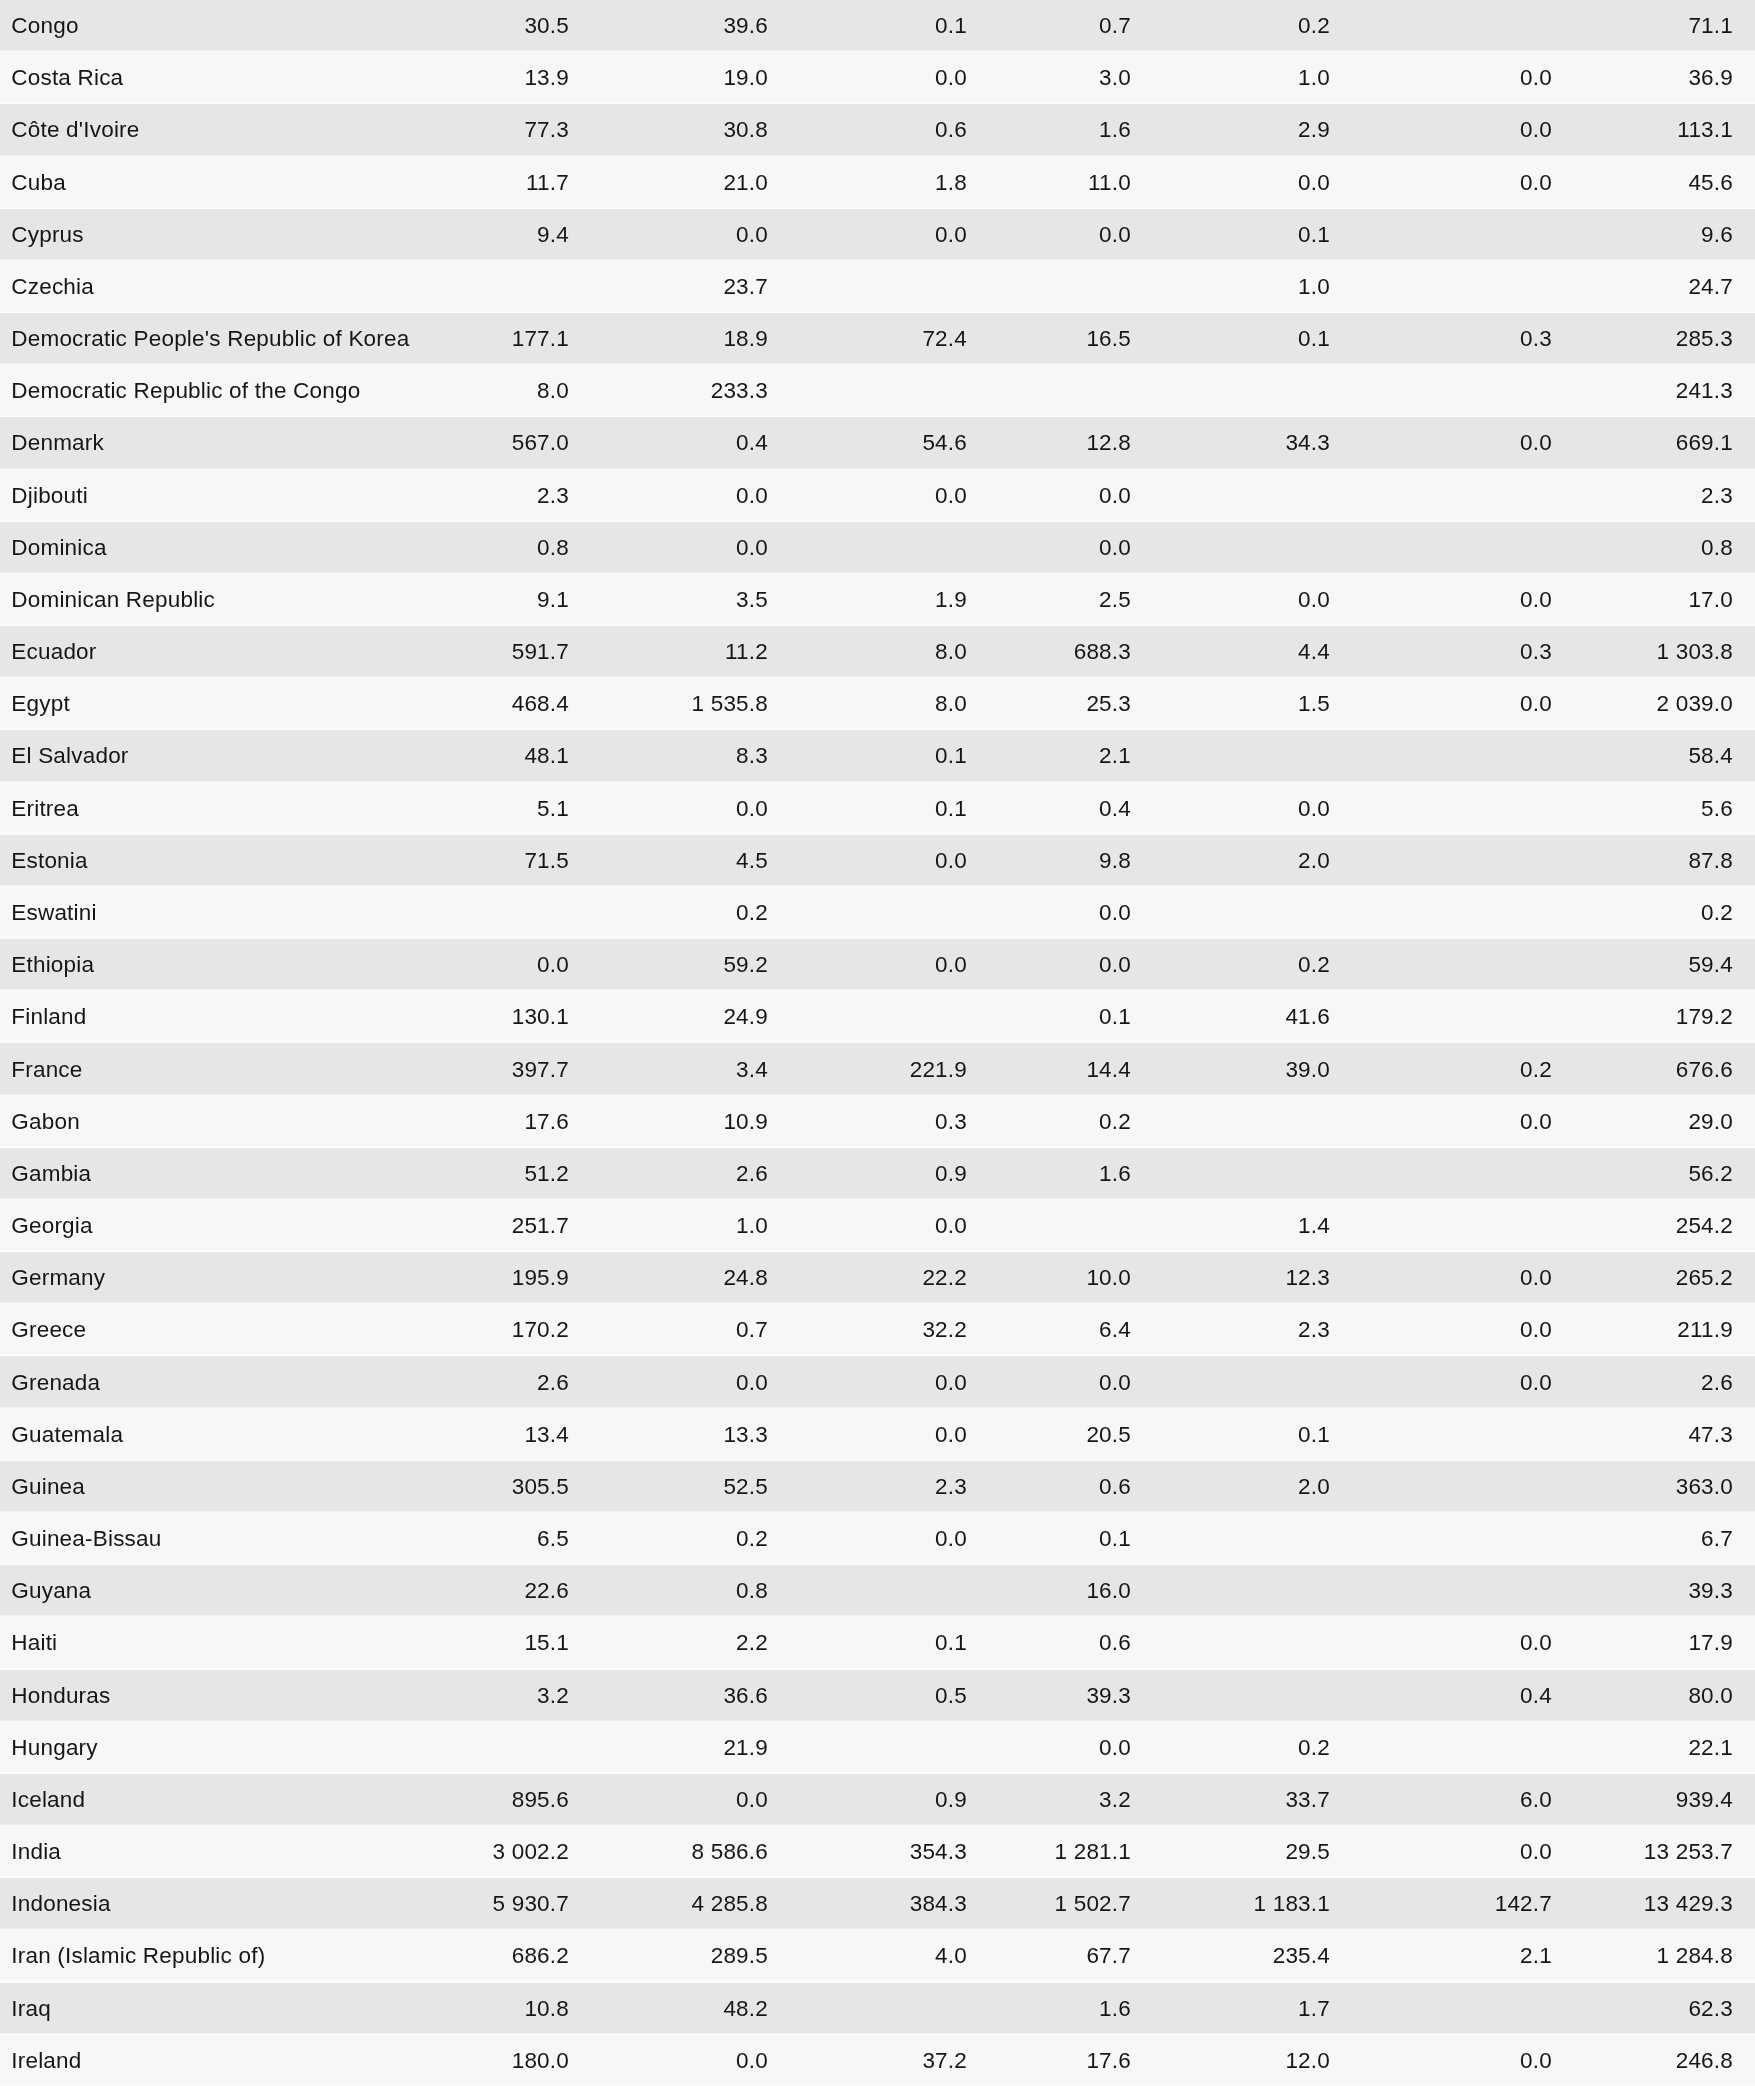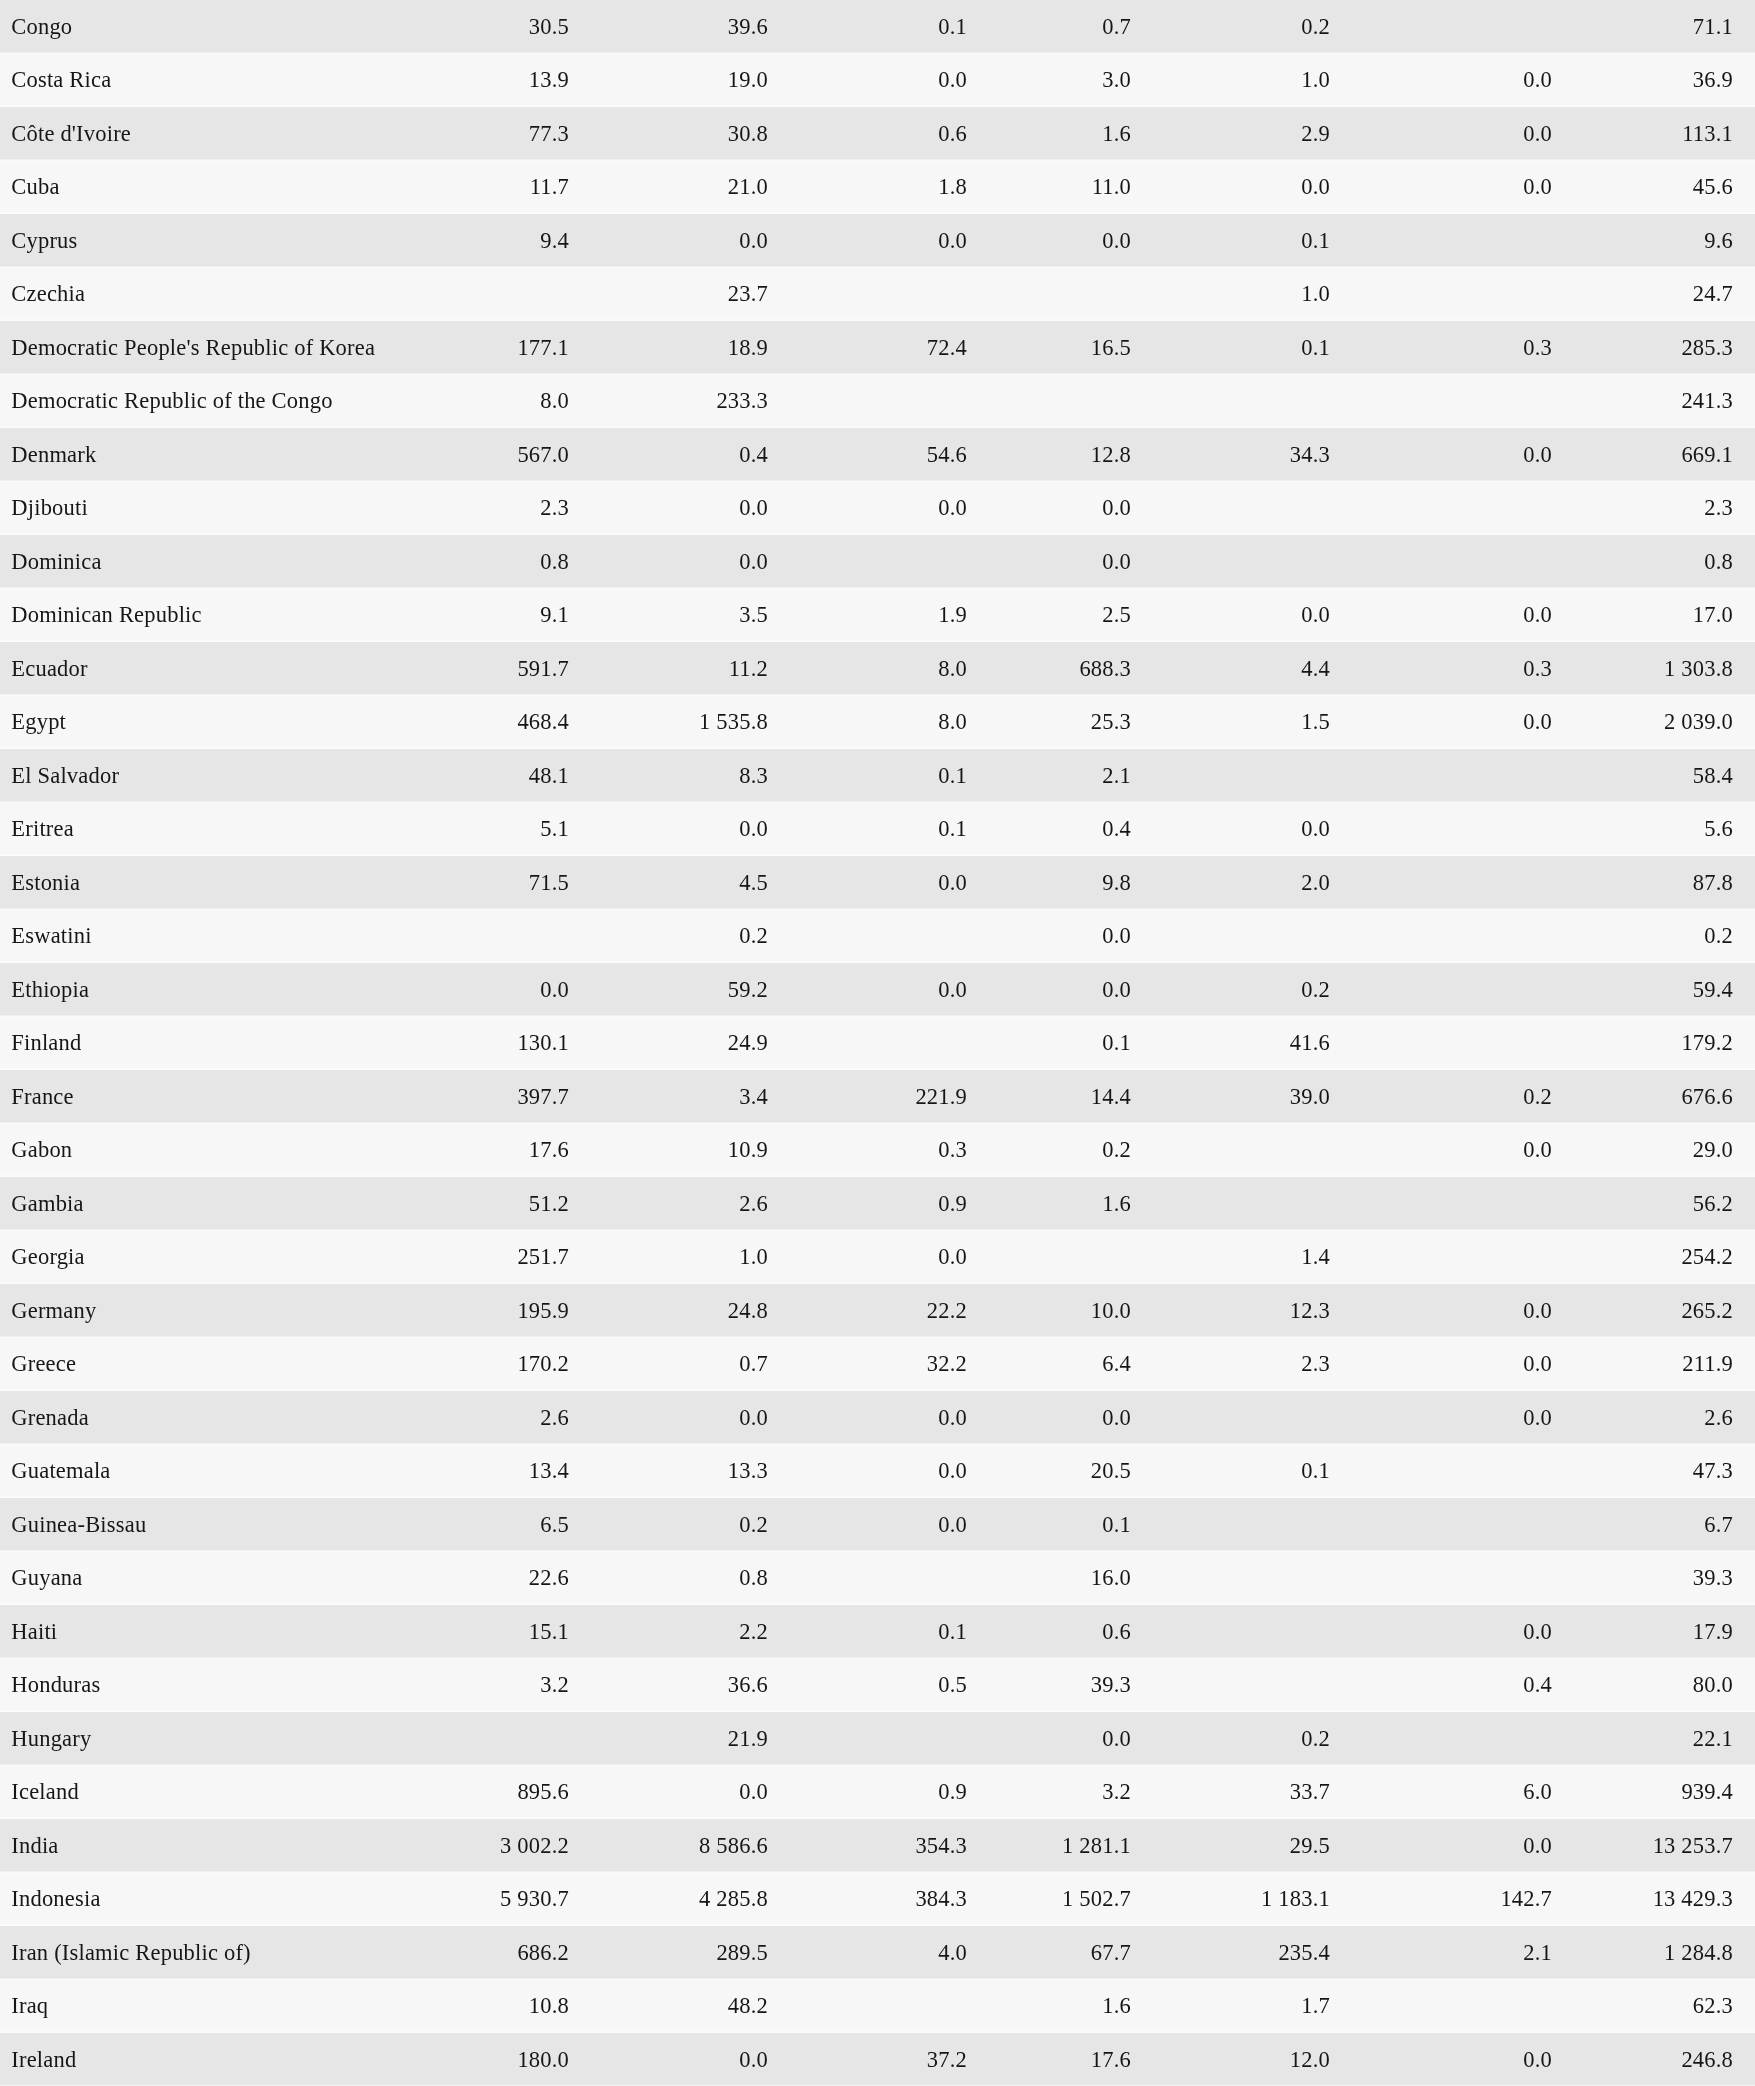--- a/index.html
+++ b/index.html
@@ -11,21 +11,20 @@
     height: 2087px;
     background: #ffffff;
     font-family: "Liberation Sans", sans-serif;
     color: #161616;
   }
   table.country-table {
     border-collapse: collapse;
     table-layout: fixed;
     width: 1755px;
     height: 2087px;
-    font-family: Liberation Serif, serif;
   }
   table.country-table tr {
     height: 47px;
     box-shadow: inset 0 -1.6px 0 rgba(252,252,252,0.9);
   }
   table.country-table tr:nth-child(odd)  { background: #e6e6e6; }
   table.country-table tr:nth-child(even) { background: #f7f7f7; }
   td {
     font-size: 22.5px;
     font-weight: 400;
@@ -362,20 +361,31 @@
         <td class="num">13.4</td>
         <td class="num">13.3</td>
         <td class="num">0.0</td>
         <td class="num">20.5</td>
         <td class="num">0.1</td>
         <td class="num"></td>
         <td class="num">47.3</td>
         <td class="spacer"></td>
       </tr>
       <tr>
+        <td class="country">Guinea</td>
+        <td class="num">305.5</td>
+        <td class="num">52.5</td>
+        <td class="num">2.3</td>
+        <td class="num">0.6</td>
+        <td class="num">2.0</td>
+        <td class="num"></td>
+        <td class="num">363.0</td>
+        <td class="spacer"></td>
+      </tr>
+      <tr>
         <td class="country">Guinea-Bissau</td>
         <td class="num">6.5</td>
         <td class="num">0.2</td>
         <td class="num">0.0</td>
         <td class="num">0.1</td>
         <td class="num"></td>
         <td class="num"></td>
         <td class="num">6.7</td>
         <td class="spacer"></td>
       </tr>

